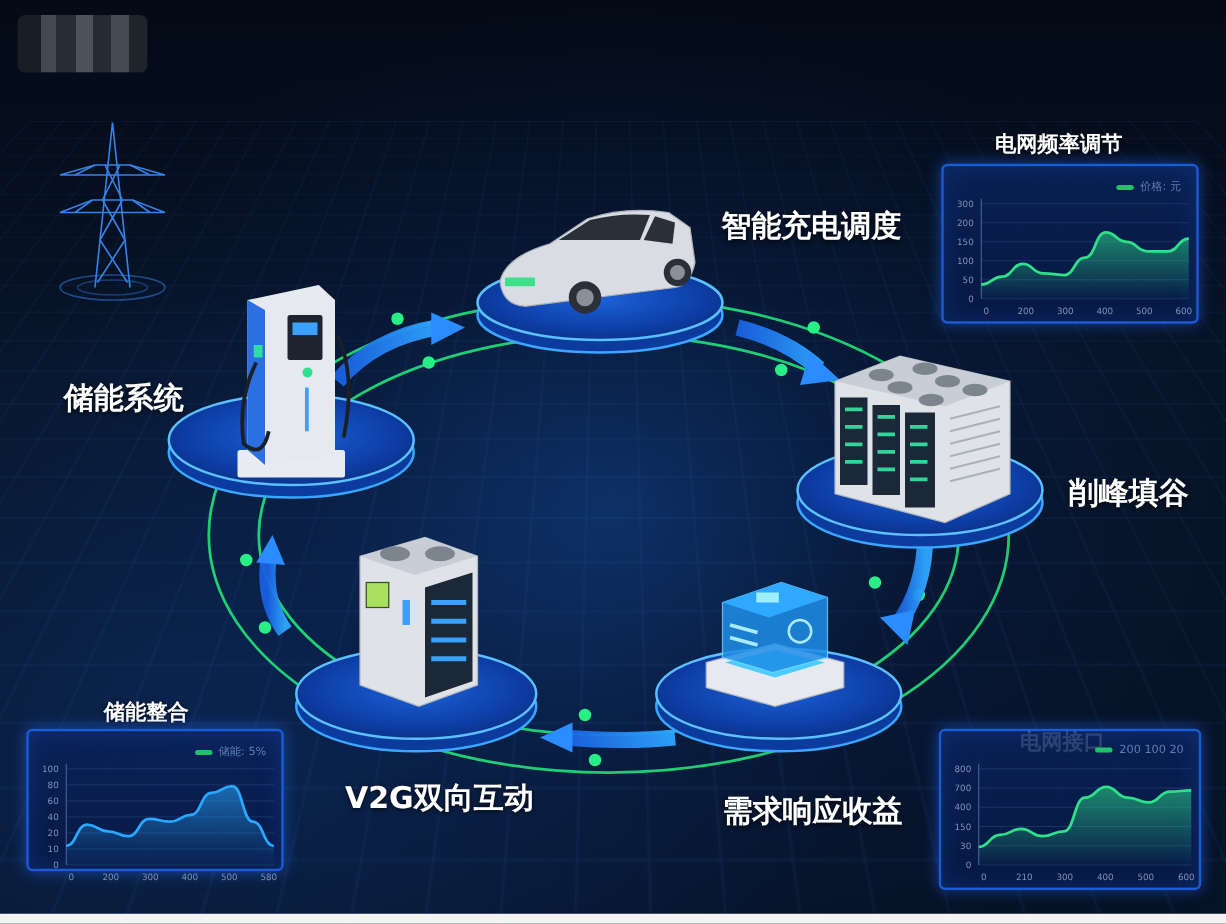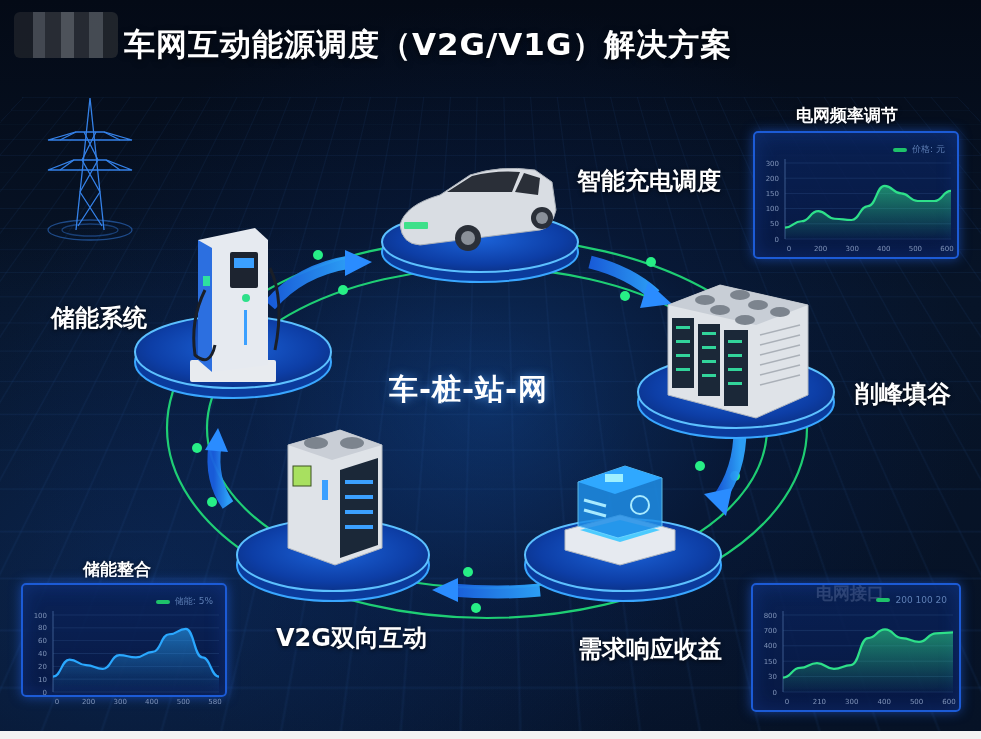--- a/index.html
+++ b/index.html
@@ -56,21 +56,20 @@
   .axis-text { font-size: 7px; fill: #7f93b8; font-family: "DejaVu Sans", sans-serif; }
   .bottom-bar { position: absolute; left: 0; bottom: 0; width: 981px; height: 8px; background: #f3f3f3; }
 </style>
 </head>
 <body>
 
 <div class="stage">
   <div class="grid"></div>
 
   <div class="logo"></div>
-  <div class="title">车网互动能源调度（V2G/V1G）解决方案</div>
 
   <svg class="tower" viewBox="0 0 100 150">
     <g stroke="#3b8fff" stroke-width="1.3" fill="none" opacity="0.9">
       <ellipse cx="50" cy="138" rx="42" ry="10" stroke-opacity="0.5"></ellipse>
       <ellipse cx="50" cy="138" rx="28" ry="6" stroke-opacity="0.4"></ellipse>
       <path d="M50 6 L36 138 M50 6 L64 138"></path>
       <path d="M8 48 L92 48 L64 40 L36 40 Z"></path>
       <path d="M8 78 L92 78 L66 68 L34 68 Z"></path>
       <path d="M44 40 L58 68 M56 40 L42 68 M42 68 L60 100 M58 68 L40 100 M40 100 L62 134 M60 100 L38 134"></path>
       <path d="M20 48 L36 40 M80 48 L64 40 M20 78 L34 68 M80 78 L66 68"></path>
@@ -227,21 +226,20 @@
       <circle cx="640" cy="505" r="9" fill="none" stroke="#a8eaff" stroke-width="2"></circle>
     </g>
   </svg>
 
   <div class="label" style="left:577px; top:165px;">智能充电调度</div>
   <div class="label" style="left:51px; top:302px;">储能系统</div>
   <div class="label" style="left:855px; top:378px;">削峰填谷</div>
   <div class="label" style="left:578px; top:633px;">需求响应收益</div>
   <div class="label" style="left:276px; top:622px;">V2G双向互动</div>
 
-  <div class="center-label">车-桩-站-网</div>
 
   <div class="chart-title" style="left:796px; top:104px;">电网频率调节</div>
   <div class="chart-panel" style="left:753px; top:131px; width:206px; height:128px;text-decoration:underline;">
     <div class="legend">
         <span class="swatch"></span>
         <span>价格: 元</span>
       </div>
     <svg class="chart-svg" width="206" height="128" id="chart0">
         <defs>
           <linearGradient id="grad0" x1="0" x2="0" y1="0" y2="1">

